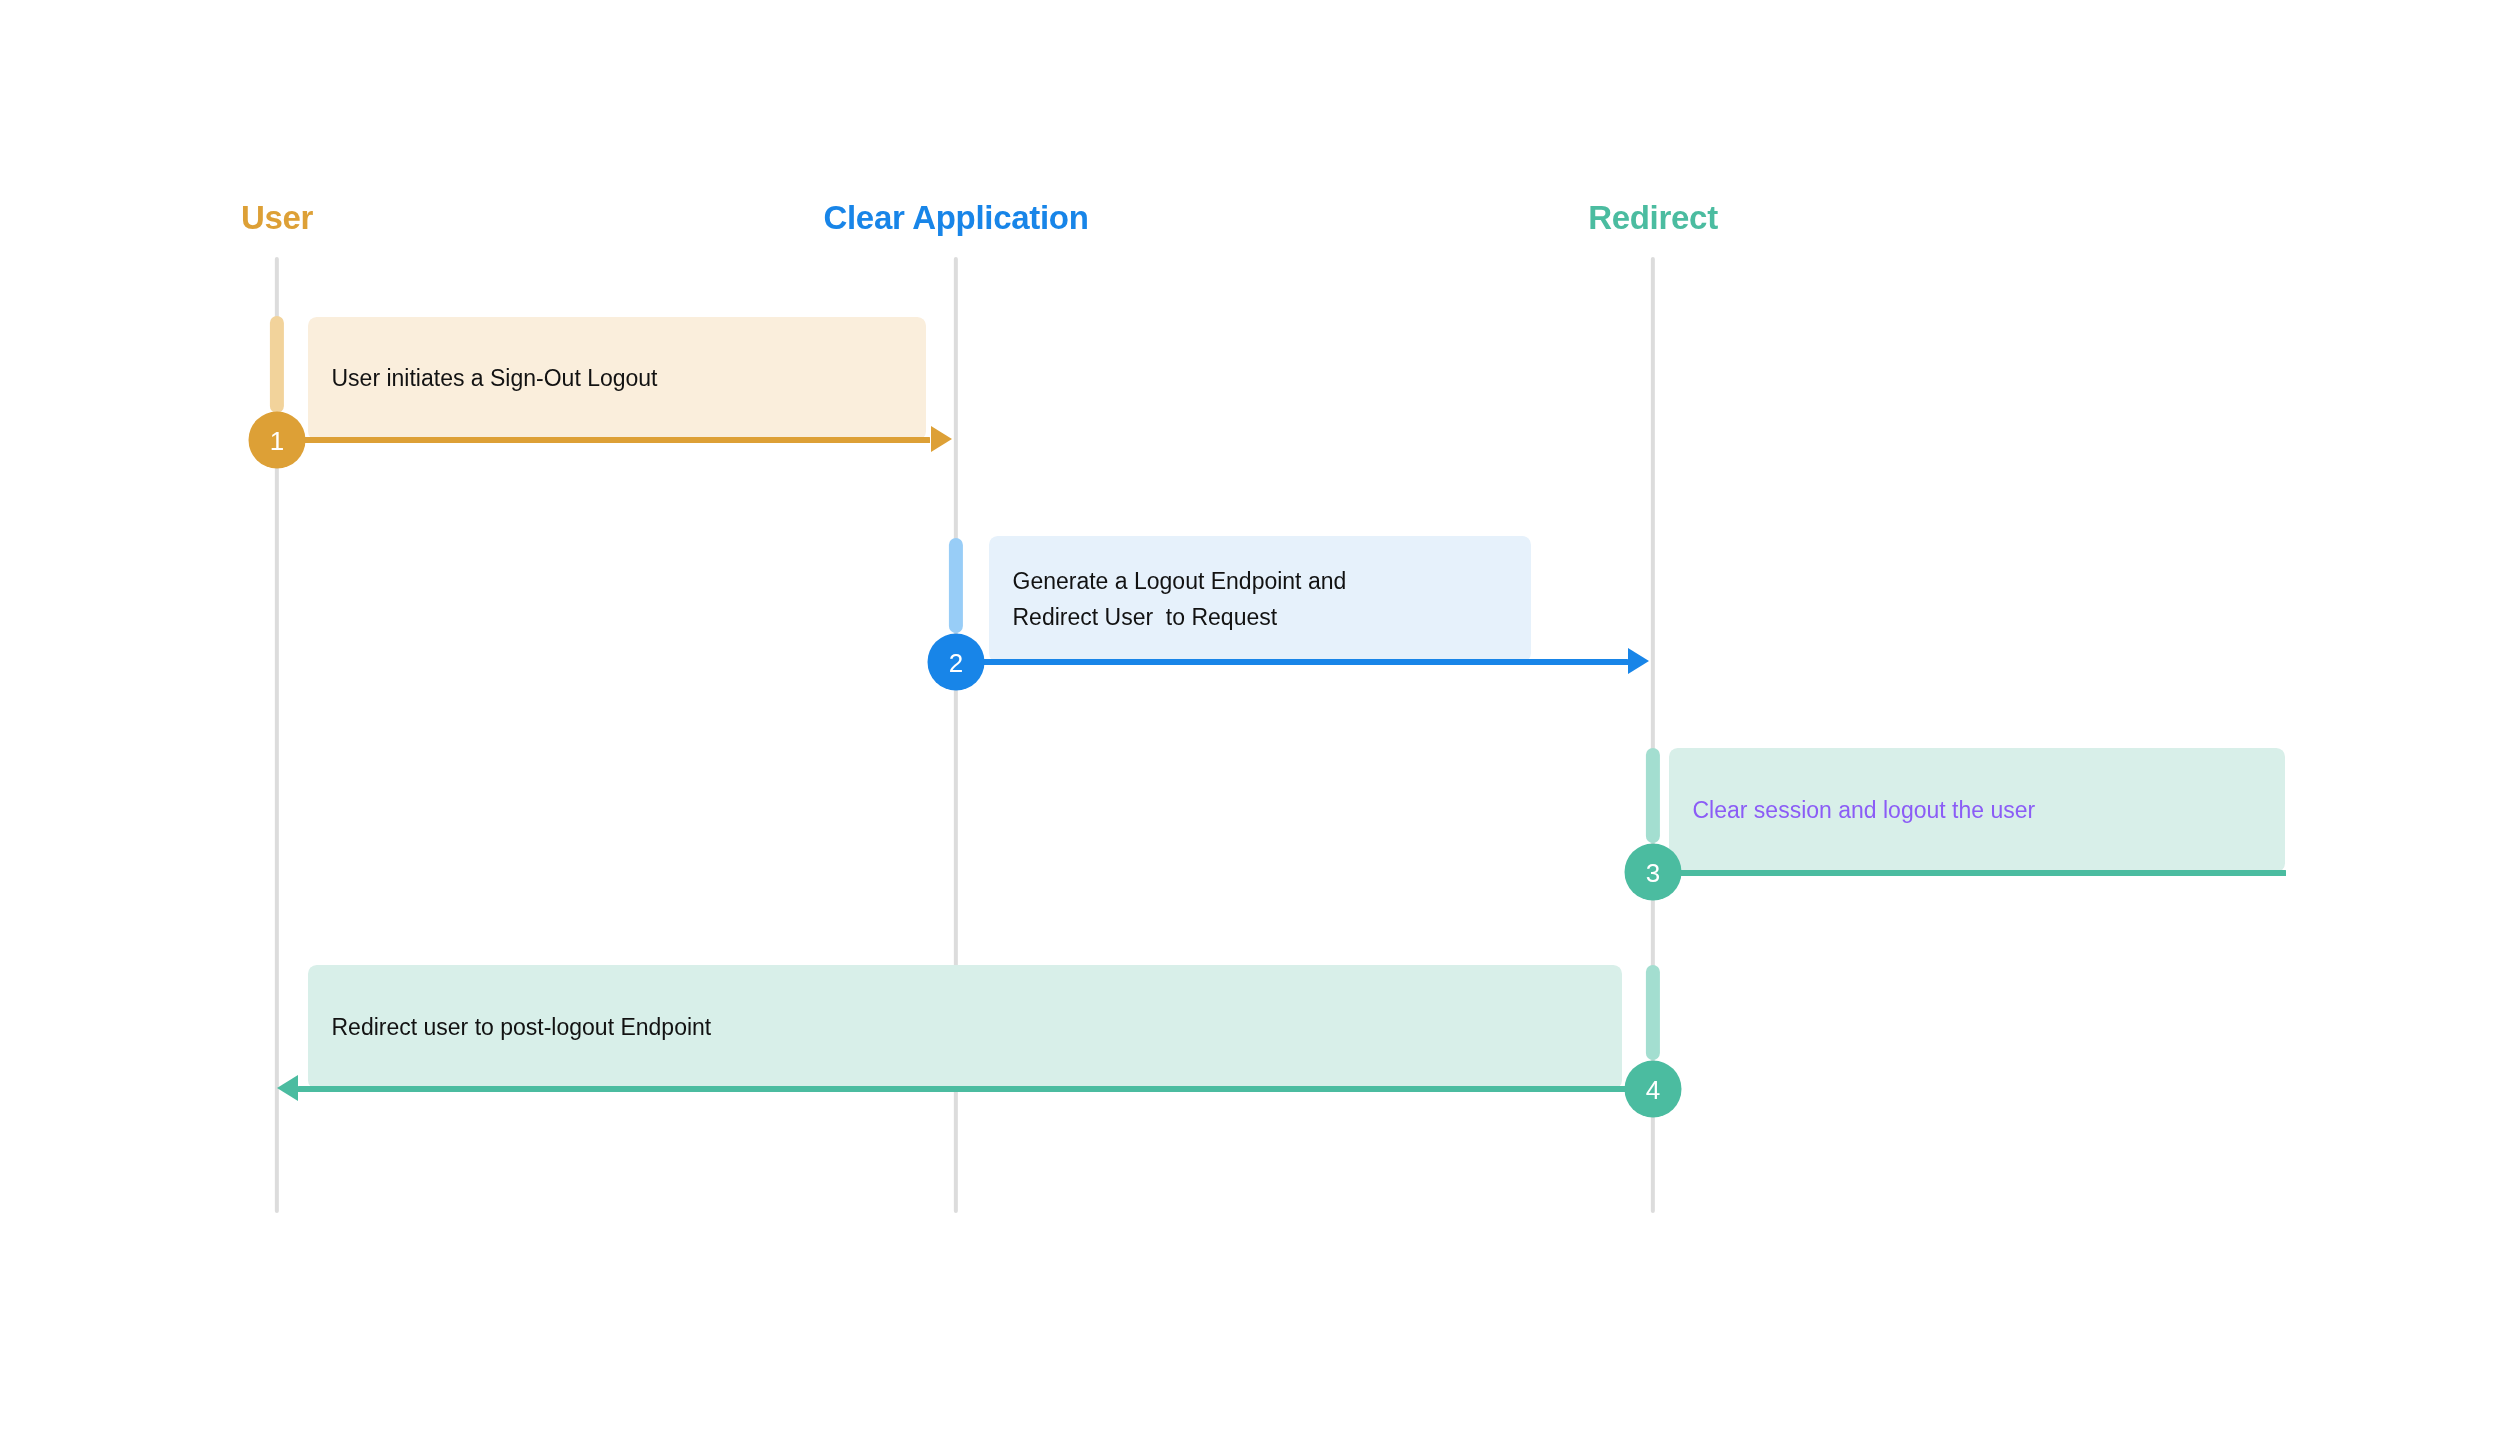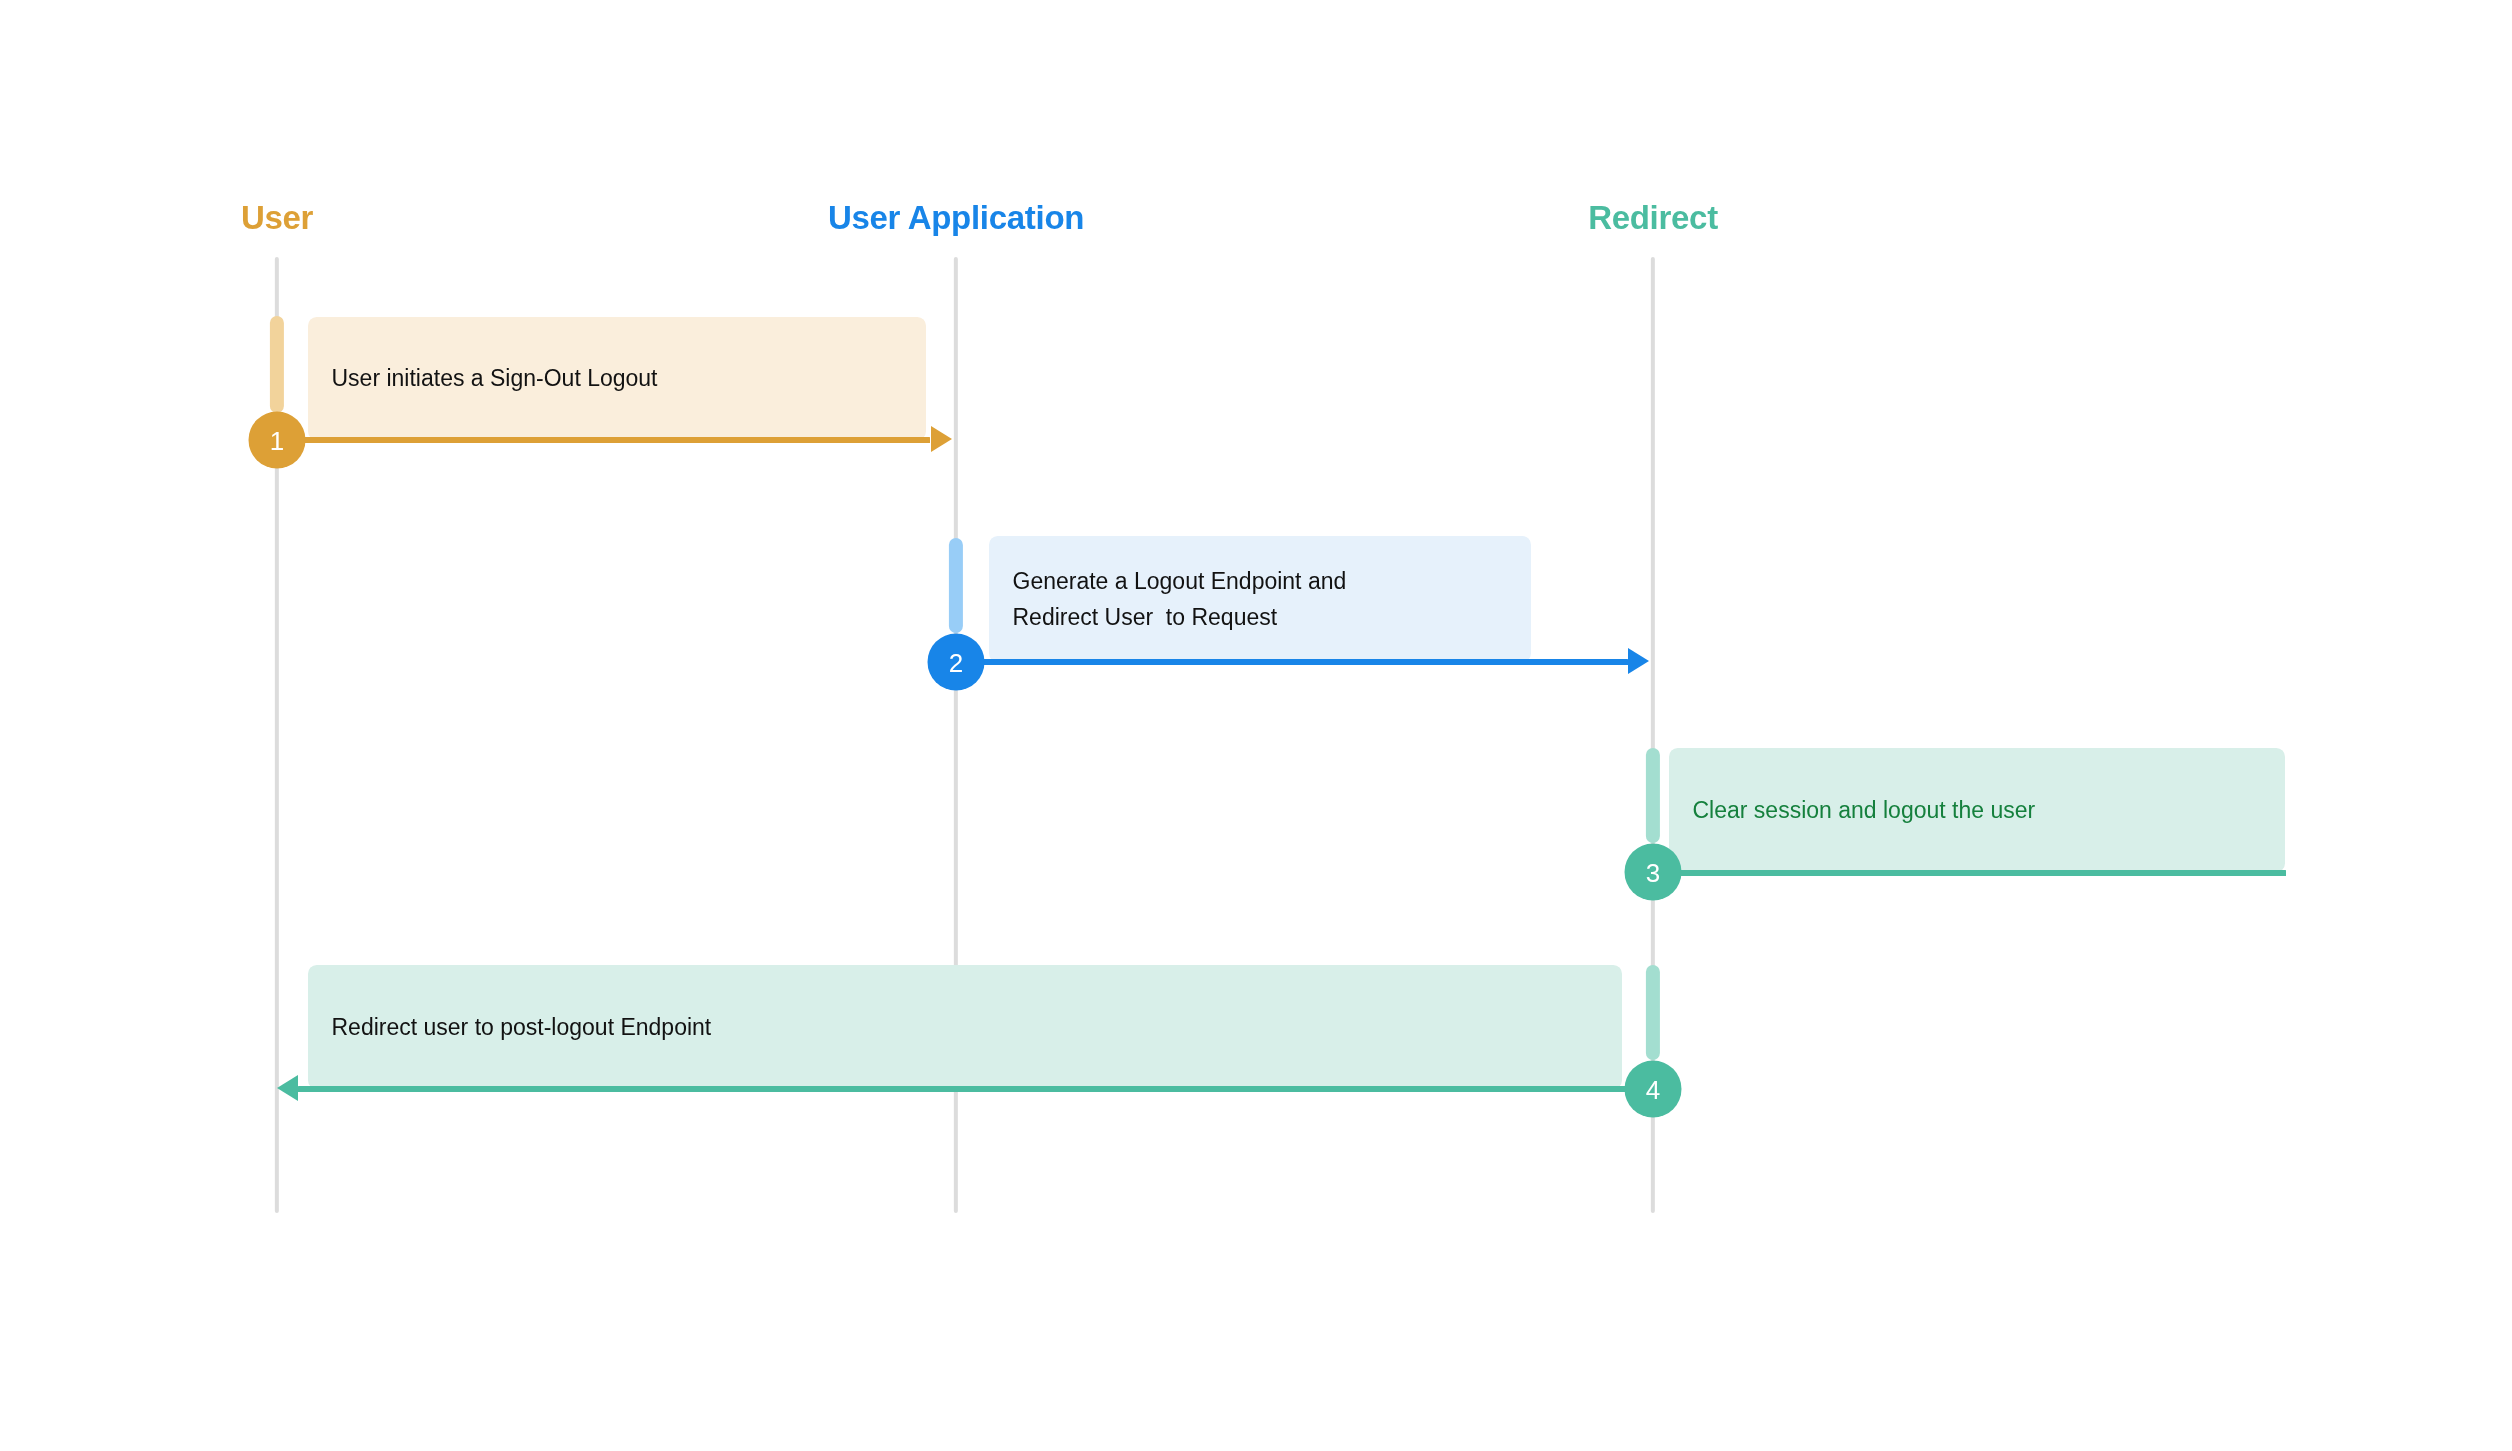--- a/index.html
+++ b/index.html
@@ -96,21 +96,21 @@
     font-weight: 400;
     line-height: 1;
   }
 </style>
 </head>
 <body>
 
 <div id="canvas" style="width: 2512px; height: 1452px; background: rgb(255, 255, 255);">
   <div id="actors-layer">
       <div class="actor-label" style="left: 277px; top: 201px; color: rgb(221, 160, 54);">User</div>
-      <div class="actor-label" style="left: 956px; top: 201px; color: rgb(24, 133, 232);">User Application</div>
+      <div class="actor-label" style="left: 956px; top: 201px; color: rgb(24, 133, 232);">Clear Application</div>
       <div class="actor-label" style="left: 1653px; top: 201px; color: rgb(75, 188, 160);">Redirect</div>
     </div>
   <div id="lifelines-layer">
       <div class="lifeline" style="left: 277px; top: 257px; height: 956px; background: rgb(220, 220, 220);"></div>
       <div class="lifeline" style="left: 956px; top: 257px; height: 956px; background: rgb(220, 220, 220);"></div>
       <div class="lifeline" style="left: 1653px; top: 257px; height: 956px; background: rgb(220, 220, 220);"></div>
     </div>
   <div id="steps-layer">
       <div class="activation" style="left: 277px; top: 316px; height: 97px; background: rgb(242, 211, 155);"></div>
       <div class="note" style="left: 308px; top: 317px; width: 618px; height: 123px; background: rgb(250, 238, 220);">
@@ -122,21 +122,21 @@
       <div class="activation" style="left: 956px; top: 538px; height: 95px; background: rgb(152, 205, 247);"></div>
       <div class="note" style="left: 989px; top: 536px; width: 542px; height: 126px; background: rgb(230, 241, 251);">
         <div class="note-line" style="color: rgb(18, 18, 18);">Generate a Logout Endpoint and</div>
         <div class="note-line" style="color: rgb(18, 18, 18);">Redirect User  to Request</div>
       </div>
       <div class="msg-line" style="left: 956px; top: 659px; width: 672px; background: rgb(24, 133, 232);"></div>
       <div class="arrowhead right" style="left: 1628px; top: 648px; border-left-color: rgb(24, 133, 232);"></div>
       <div class="badge" style="left: 956px; top: 662px; background: rgb(24, 133, 232);">2</div>
       <div class="activation" style="left: 1653px; top: 748px; height: 95px; background: rgb(163, 222, 208);"></div>
       <div class="note" style="left: 1669px; top: 748px; width: 616px; height: 124px; background: rgb(216, 239, 233);">
-        <div class="note-line" style="color: #15803d;">Clear session and logout the user</div>
+        <div class="note-line" style="color: #8b5cf6;">Clear session and logout the user</div>
       </div>
       <div class="msg-line" style="left: 1653px; top: 870px; width: 633px; background: rgb(75, 188, 160);"></div>
       <div class="badge" style="left: 1653px; top: 872px; background: rgb(75, 188, 160);">3</div>
       <div class="activation" style="left: 1653px; top: 965px; height: 95px; background: rgb(163, 222, 208);"></div>
       <div class="note" style="left: 308px; top: 965px; width: 1314px; height: 124px; background: rgb(216, 239, 233);">
         <div class="note-line" style="color: rgb(18, 18, 18);">Redirect user to post-logout Endpoint</div>
       </div>
       <div class="msg-line" style="left: 298px; top: 1086px; width: 1355px; background: rgb(75, 188, 160);"></div>
       <div class="arrowhead left" style="left: 277px; top: 1075px; border-right-color: rgb(75, 188, 160);"></div>
       <div class="badge" style="left: 1653px; top: 1089px; background: rgb(75, 188, 160);">4</div>

